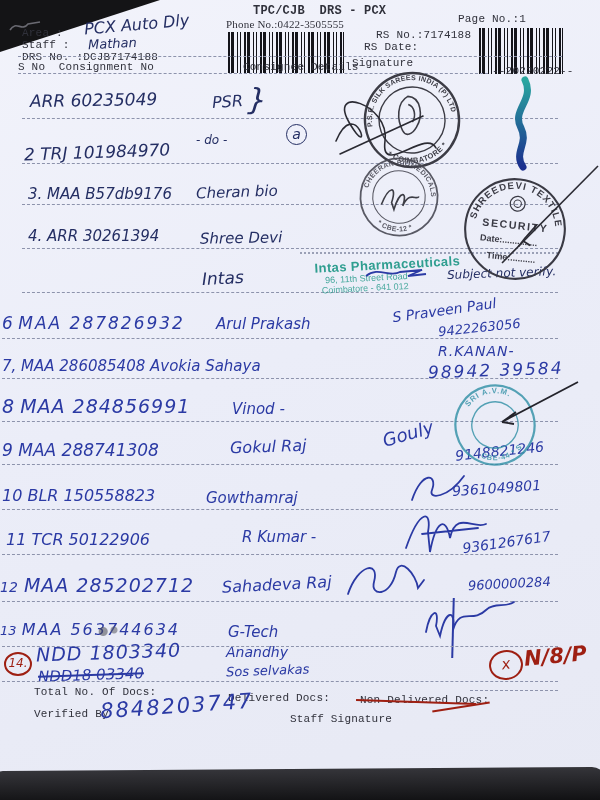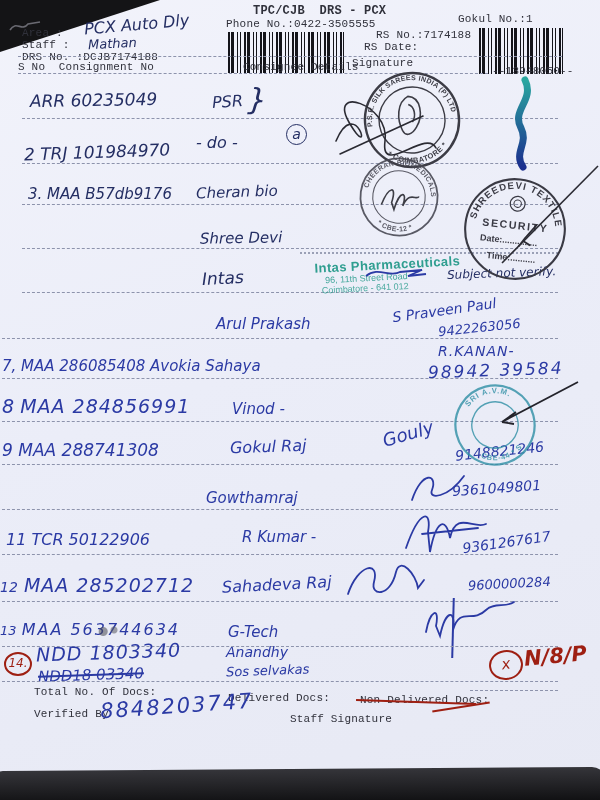--- a/index.html
+++ b/index.html
@@ -23,82 +23,85 @@
 </style>
 </head>
 <body>
 
 <div class="paper">
 
   <div style="position:absolute;left:0;top:0;width:160px;height:52px;background:#141416;clip-path:polygon(0 0,100% 0,0 100%);"></div>
   <div style="position:absolute;left:-6px;top:769px;width:612px;height:34px;background:linear-gradient(180deg,#35353a,#101012);transform:rotate(-.4deg);border-radius:9px 14px 0 0;"></div>
 
   <div class="typed b" style="left:253px;top:5px;font-size:12px;">TPC/CJB  DRS - PCX</div>
-  <div class="typed" style="left:226px;top:18px;">Phone No.:0422-3505555</div>
-  <div class="typed" style="left:458px;top:13px;">Gokul No.:1</div>
+  <div class="typed" style="left:226px;top:18px;font-family:Liberation Serif, serif;">Phone No.:0422-3505555</div>
+  <div class="typed" style="left:458px;top:13px;">Page No.:1</div>
   <div class="typed" style="left:22px;top:27px;">Area :</div>
   <div class="typed" style="left:22px;top:39px;">Staff :</div>
   <div class="typed" style="left:22px;top:51px;">DRS No. :DCJB7174188</div>
   <div class="typed" style="left:364px;top:29px;padding-left:12px;">RS No.:7174188</div>
   <div class="typed" style="left:364px;top:41px;">RS Date:</div>
   <div class="barcode" style="left:228px;top:32px;width:116px;height:41px;"></div>
   <div class="barcode" style="left:479px;top:28px;width:84px;height:46px;"></div>
 
   <div class="hw inka" style="left:84px;top:15px;font-size:16px;transform:rotate(-5deg);">PCX Auto Dly</div>
   <div class="hw inka" style="left:88px;top:36px;font-size:13px;transform:rotate(-3deg);">Mathan</div>
 
   <div class="dline" style="left:18px;top:56px;width:544px;"></div>
   <div class="typed" style="left:18px;top:61px;">S No  Consignment No</div>
   <div class="typed" style="left:243px;top:61px;">Consignee Details</div>
   <div class="typed" style="left:352px;top:57px;">Signature</div>
-  <div class="typed" style="left:492px;top:65px;">--13948050--</div>
+  <div class="typed" style="left:492px;top:65px;">--20220222--</div>
   <div class="dline" style="left:18px;top:73px;width:470px;"></div>
 
   <div class="hw inka" style="left:30px;top:90px;font-size:17px;transform:rotate(-1deg);"><span>ARR 60235049</span></div>
   <div class="hw inka" style="left:212px;top:92px;font-size:16px;transform:rotate(-4deg);">PSR</div>
   <div class="hw inka" style="left:248px;top:82px;font-size:30px;transform:rotate(4deg);">}</div>
   <div class="hw inka" style="left:286px;top:124px;font-size:14px;"><span class="circ" style="width:19px;height:19px;line-height:18px;">a</span></div>
   <div class="dline" style="left:22px;top:118px;width:536px;"></div>
 
   <div class="hw inka" style="left:24px;top:142px;font-size:17px;transform:rotate(-2deg);"><span>2</span> <span>TRJ 101984970</span></div>
-  <div class="hw inka" style="left:196px;top:133px;font-size:16px;">- do -</div>
+  <div class="hw inka" style="left:196px;top:133px;font-size:12px;">- do -</div>
   <div class="dline" style="left:22px;top:163px;width:536px;"></div>
 
   <div class="hw inka" style="left:28px;top:185px;font-size:15px;"><span>3.</span> <span>MAA B57db9176</span></div>
   <div class="hw inka" style="left:196px;top:183px;font-size:15px;transform:rotate(-2deg);">Cheran bio</div>
   <div class="dline" style="left:22px;top:204px;width:536px;"></div>
 
+  <div class="hw inka" style="left:28px;top:227px;font-size:15px;"><span>4.</span> <span>ARR 30261394</span></div>
   <div class="hw inka" style="left:200px;top:229px;font-size:15px;transform:rotate(-1deg);">Shree Devi</div>
   <div class="dline" style="left:22px;top:248px;width:536px;"></div>
   <div class="dotline" style="left:300px;top:252px;width:258px;"></div>
 
   <div class="hw inka" style="left:202px;top:268px;font-size:17px;transform:rotate(-3deg);">Intas</div>
   <div class="hw inka" style="left:447px;top:266px;font-size:12px;transform:rotate(-2deg);">Subject not verify.</div>
   <div class="dline" style="left:22px;top:292px;width:536px;"></div>
 
+  <div class="hw inkb" style="left:2px;top:313px;font-size:17px;"><span>6</span> <span style="letter-spacing:2px;">MAA 287826932</span></div>
   <div class="hw inkb" style="left:216px;top:315px;font-size:15px;">Arul Prakash</div>
   <div class="hw inkb" style="left:392px;top:302px;font-size:14px;transform:rotate(-8deg);">S Praveen Paul</div>
   <div class="hw inkb" style="left:438px;top:320px;font-size:13px;transform:rotate(-6deg);">9422263056</div>
   <div class="dline" style="left:2px;top:338px;width:556px;"></div>
 
   <div class="hw inkb" style="left:2px;top:357px;font-size:15px;"><span>7,</span> <span>MAA 286085408</span> <span>Avokia Sahaya</span></div>
   <div class="hw inkb" style="left:438px;top:343px;font-size:14px;letter-spacing:1px;">R.KANAN-</div>
   <div class="hw inkb" style="left:428px;top:360px;font-size:17px;transform:rotate(-2deg);letter-spacing:2px;">98942 39584</div>
   <div class="dline" style="left:2px;top:378px;width:556px;"></div>
 
   <div class="hw inkb" style="left:2px;top:395px;font-size:19px;"><span>8</span> <span style="letter-spacing:1px;">MAA 284856991</span></div>
   <div class="hw inkb" style="left:232px;top:400px;font-size:15px;">Vinod -</div>
   <div class="dline" style="left:2px;top:421px;width:556px;"></div>
 
   <div class="hw inkb" style="left:2px;top:440px;font-size:17px;"><span>9</span> <span>MAA 288741308</span></div>
   <div class="hw inkb" style="left:230px;top:437px;font-size:16px;transform:rotate(-2deg);">Gokul Raj</div>
   <div class="hw inkb" style="left:382px;top:423px;font-size:18px;transform:rotate(-16deg);">Gouly</div>
   <div class="hw inkb" style="left:455px;top:443px;font-size:14px;transform:rotate(-6deg);">9148821246</div>
   <div class="dline" style="left:2px;top:464px;width:556px;"></div>
 
+  <div class="hw inkb" style="left:2px;top:486px;font-size:16px;"><span>10</span> <span>BLR 150558823</span></div>
   <div class="hw inkb" style="left:206px;top:489px;font-size:15px;">Gowthamraj</div>
   <div class="hw inkb" style="left:452px;top:480px;font-size:14px;transform:rotate(-4deg);">9361049801</div>
   <div class="dline" style="left:2px;top:509px;width:556px;"></div>
 
   <div class="hw inkb" style="left:6px;top:530px;font-size:16px;"><span>11</span> <span>TCR 50122906</span></div>
   <div class="hw inkb" style="left:242px;top:528px;font-size:15px;">R Kumar -</div>
   <div class="hw inkb" style="left:462px;top:534px;font-size:14px;transform:rotate(-8deg);">9361267617</div>
   <div class="dline" style="left:2px;top:554px;width:556px;"></div>
 
   <div class="hw inkb" style="left:0px;top:574px;font-size:19px;"><span style="font-size:14px;">12</span> <span style="letter-spacing:1px;">MAA 285202712</span></div>

